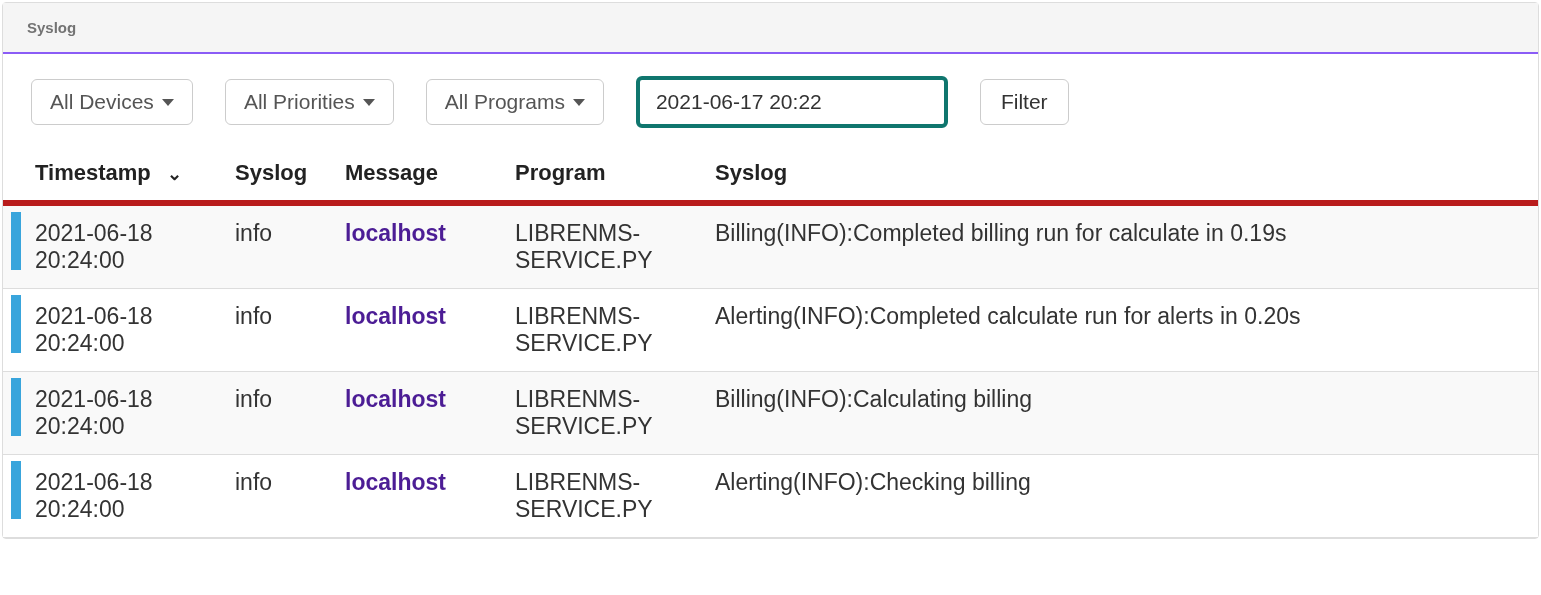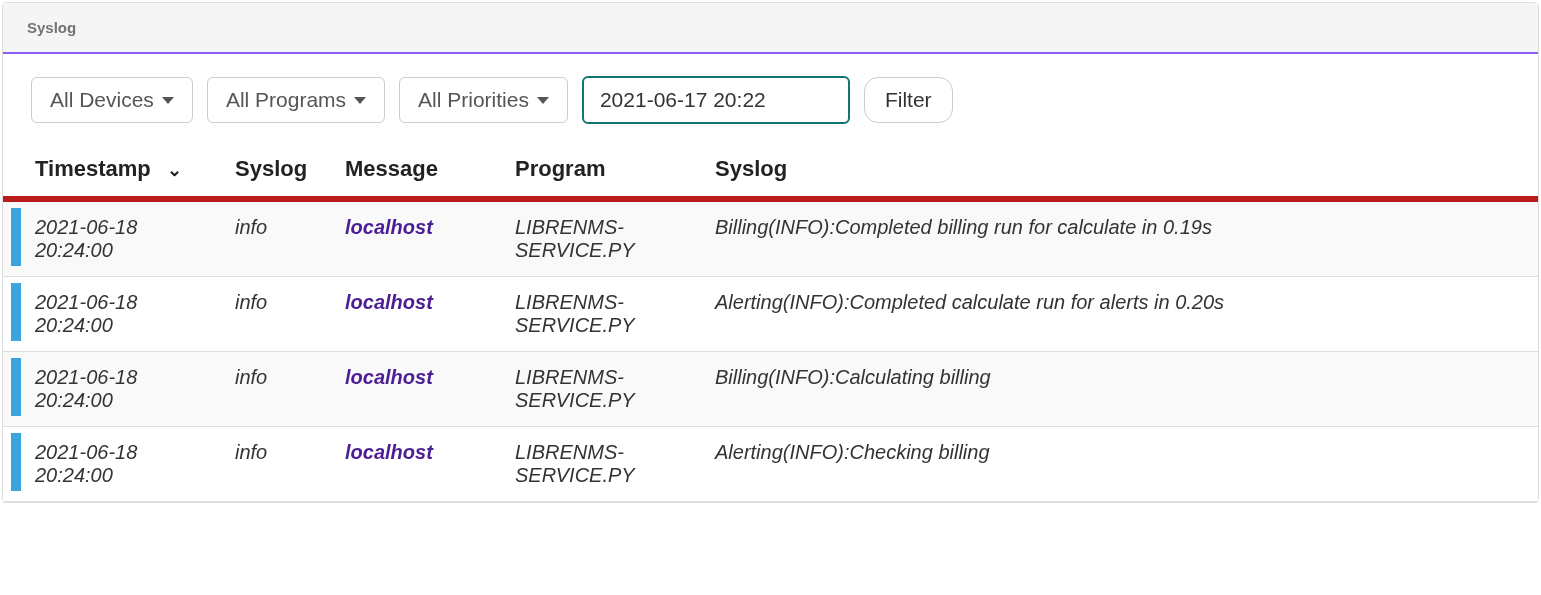--- a/index.html
+++ b/index.html
@@ -19,21 +19,21 @@
     background: #f5f5f5;
     border-bottom: 2px solid #8b5cf6;
     padding: 16px 24px;
     font-weight: 700;
     font-size: 15px;
     color: #737373;
   }
   .filters {
     padding: 22px 28px 18px 28px;
     display: flex;
-    gap: 14px;
+    gap: 32px;
     align-items: center;
     flex-wrap: wrap;
   }
   .btn {
     display: inline-flex;
     align-items: center;
     gap: 6px;
     border: 1px solid #ccc;
     background: #fff;
     color: #555;
@@ -46,33 +46,33 @@
   .caret {
     display:inline-block;
     width:0; height:0;
     border-left:6px solid transparent;
     border-right:6px solid transparent;
     border-top:7px solid #555;
     margin-left:2px;
     vertical-align: middle;
   }
   .input {
-    border: 2px solid #0f766e;
+    border: 4px solid #0f766e;
     border-radius: 6px;
     padding: 10px 16px;
     font-size: 21px;
     color: #333;
-    width: 268px;
+    width: 312px;
   }
   .input::placeholder { color:#888; }
   .filter-btn {
     border: 1px solid #ccc;
     background: #fff;
     color: #333;
-    border-radius: 14px;
+    border-radius: 6px;
     padding: 10px 20px;
     font-size: 21px;
     cursor: pointer;
   }
   table {
     width: 100%;
     border-collapse: collapse;
   }
   thead th {
     text-align: left;
@@ -83,23 +83,22 @@
     padding: 14px 12px;
     white-space: nowrap;
   }
   thead th.indicator-col { width:20px; padding:0; }
   tbody tr { border-bottom: 1px solid #ddd; }
   tbody tr:nth-child(odd) { background:#f9f9f9; }
   tbody tr:nth-child(even) { background:#fff; }
   tbody td {
     padding: 14px 12px;
     vertical-align: top;
-    font-size: 20px;
-    color: #333;
-    font-style: italic;
+    font-size: 23px;
+    color: #333;
   }
   td.indicator-cell { padding:0; width:20px; }
   .indicator {
     width: 10px;
     height: 58px;
     background: #39a5dc;
     margin: 6px 0 6px 8px;
   }
   .hostname {
     color: #4c1d95;
@@ -122,25 +121,25 @@
 
 <div class="panel">
   <div class="panel-header">Syslog</div>
 
   <div class="filters">
     <button class="btn">
       <span>All Devices</span>
       <span class="caret"></span>
     </button>
     <button class="btn">
-      <span>All Programs</span>
+      <span>All Priorities</span>
       <span class="caret"></span>
     </button>
     <button class="btn">
-      <span>All Priorities</span>
+      <span>All Programs</span>
       <span class="caret"></span>
     </button>
     <input class="input" value="2021-06-17 20:22" style="">
     <button class="filter-btn">Filter</button>
   </div>
 
   <table>
     <thead>
       <tr>
         <th class="indicator-col"></th>

